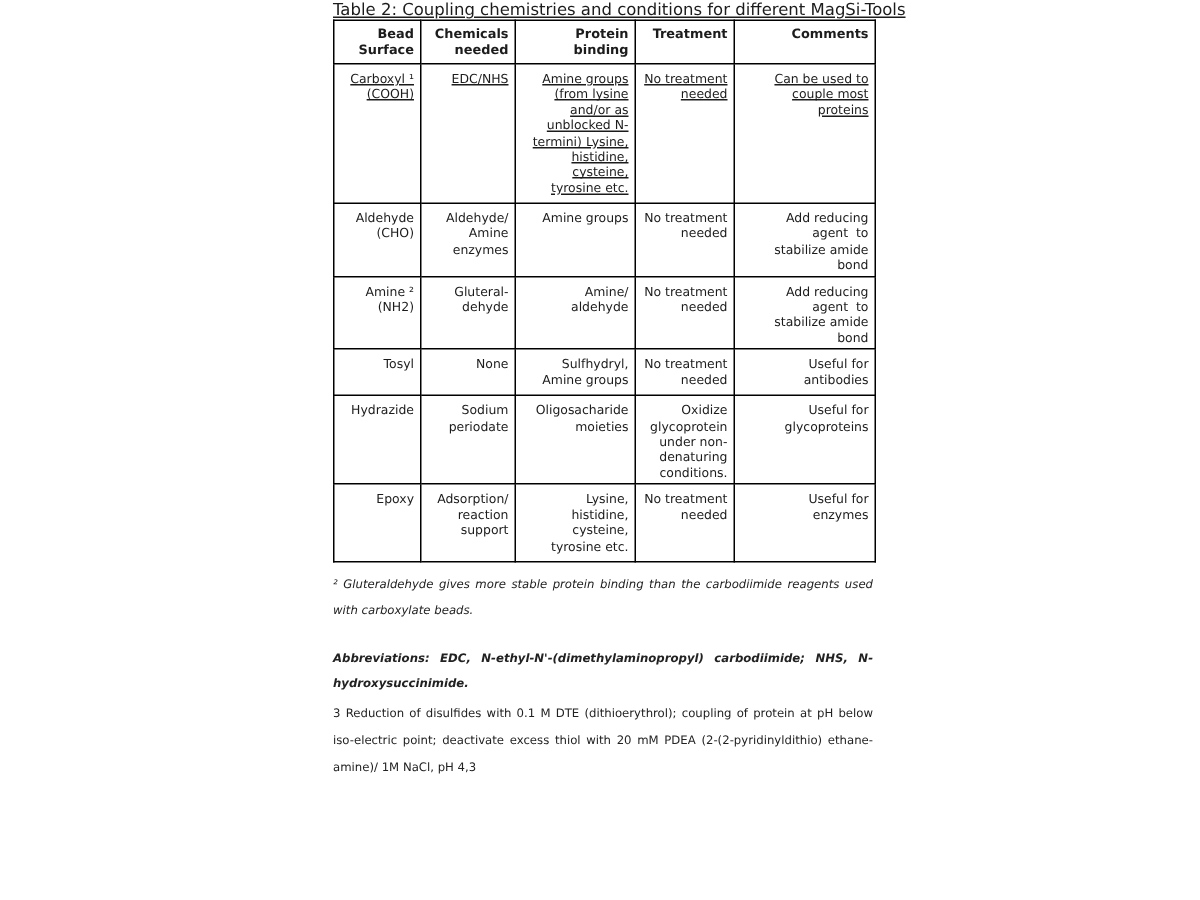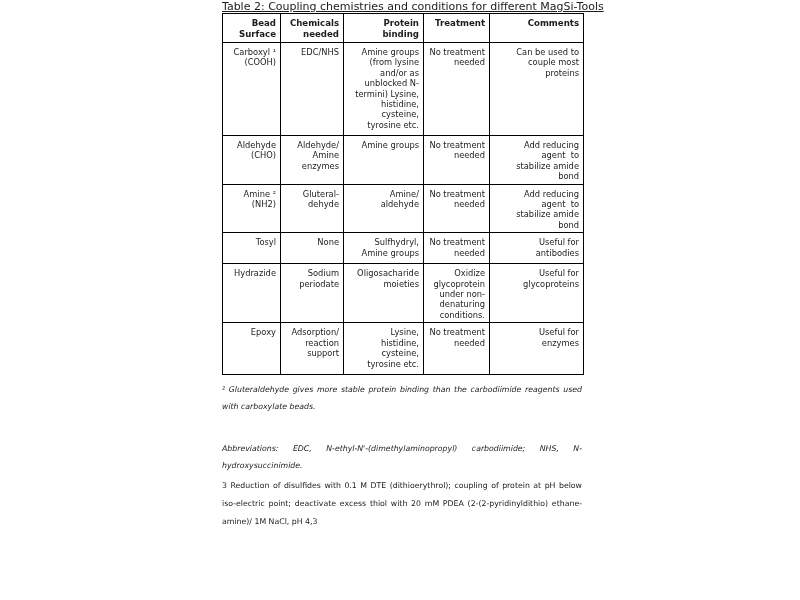--- a/index.html
+++ b/index.html
@@ -46,40 +46,40 @@
     text-align: right;
     font-weight: normal;
     color: #1c1c1c;
   }
   table.coupling th {
     font-weight: bold;
     font-size: 8.6px;
     line-height: 11px;
   }
   tr.hdr { height: 28px; }
-  tr.r0 { height: 93px; }
+  tr.r0 { height: 93px; text-decoration: underline; }
   tr.r1 { height: 45px; }
   tr.r2 { height: 81px; }
   tr.r3 { height: 48px; padding-left: 36px; }
   tr.r4 { height: 31px; }
   tr.r5 { height: 57px; }
   tr.r6 { height: 52px; }
   .footnotes {
     margin-top: 6px;
     width: 360px;
   }
   .fn {
     margin: 0 0 5px 0;
     font-size: 7.8px;
     line-height: 17px;
     text-align: justify;
     color: #222222;
   }
   .fn.italic { font-style: italic; }
-  .fn.abbrev { margin-top: 25px; margin-bottom: 3px; }
+  .fn.abbrev { margin-top: 15px; margin-bottom: 3px; font-weight: bold; }
   .fn.last { line-height: 18px; margin-bottom: 0; }
 </style>
 </head>
 <body>
 
 <div class="page">
   <div class="content">
 
     <div class="title">Table 2: Coupling chemistries and conditions for different MagSi-Tools</div>
 

